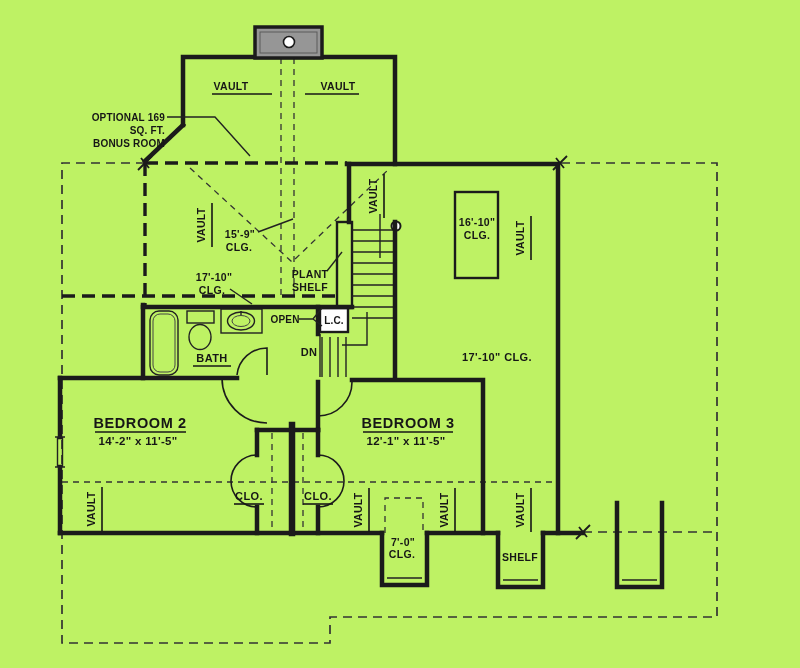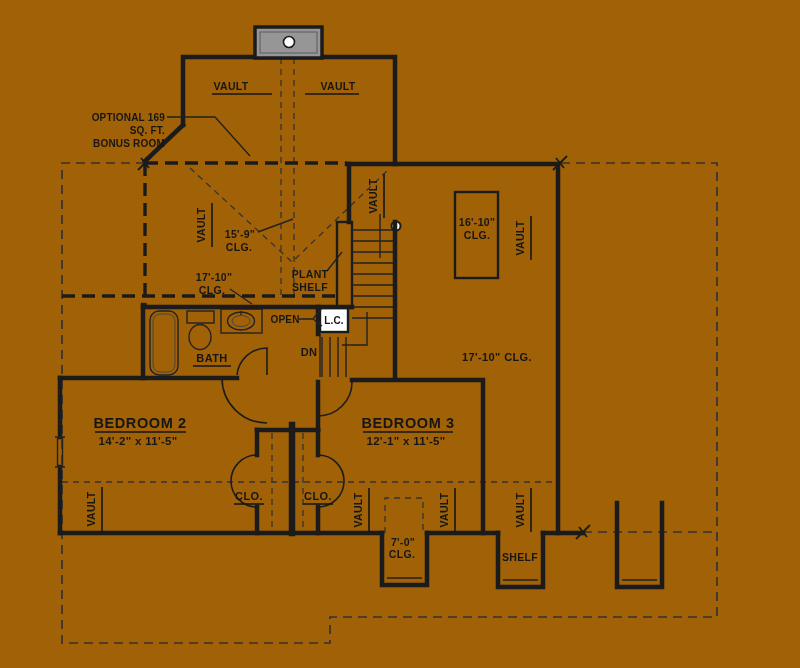--- a/index.html
+++ b/index.html
@@ -1,17 +1,17 @@
 <!DOCTYPE html>
 <html><head>
 <meta charset="utf-8">
 <style>
   html,body{margin:0;padding:0;background:#fff;}
   .sheet{
-    position:relative;width:800px;height:668px;background:#a16207;
+    position:relative;width:800px;height:668px;background:#bef264;
     font-family:"Liberation Sans", sans-serif;overflow:hidden;
   }
   svg{display:block;}
   text{fill:#161616;font-family:"Liberation Sans","DejaVu Sans",sans-serif;font-weight:bold;}
   .lbl{font-size:10.5px;letter-spacing:.3px;}
   .sm{font-size:10px;letter-spacing:.2px;}
   .room{font-size:14.5px;letter-spacing:.6px;}
   .dims{font-size:11.5px;letter-spacing:.3px;}
   .mid{font-size:11px;letter-spacing:.4px;}
   .wall{stroke:#1b1b1b;stroke-width:4.5;fill:none;stroke-linecap:square;}

